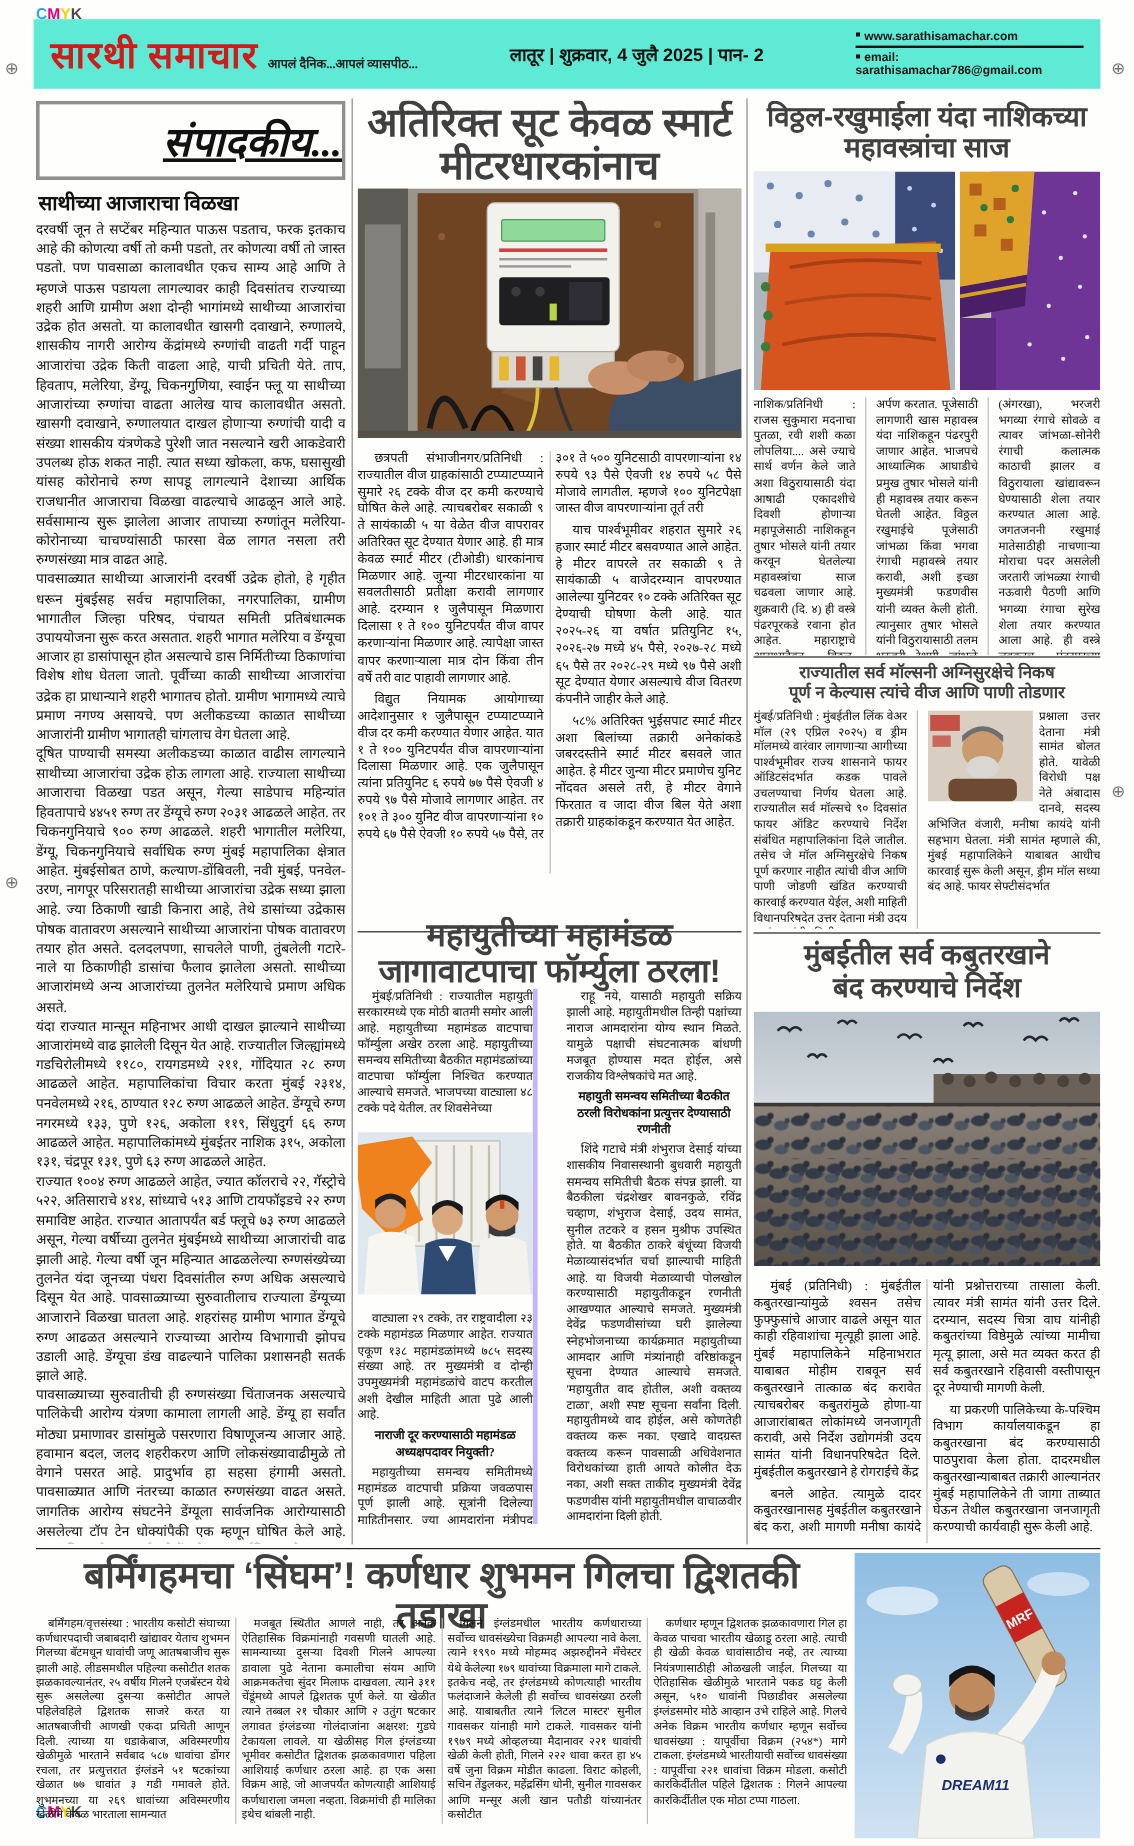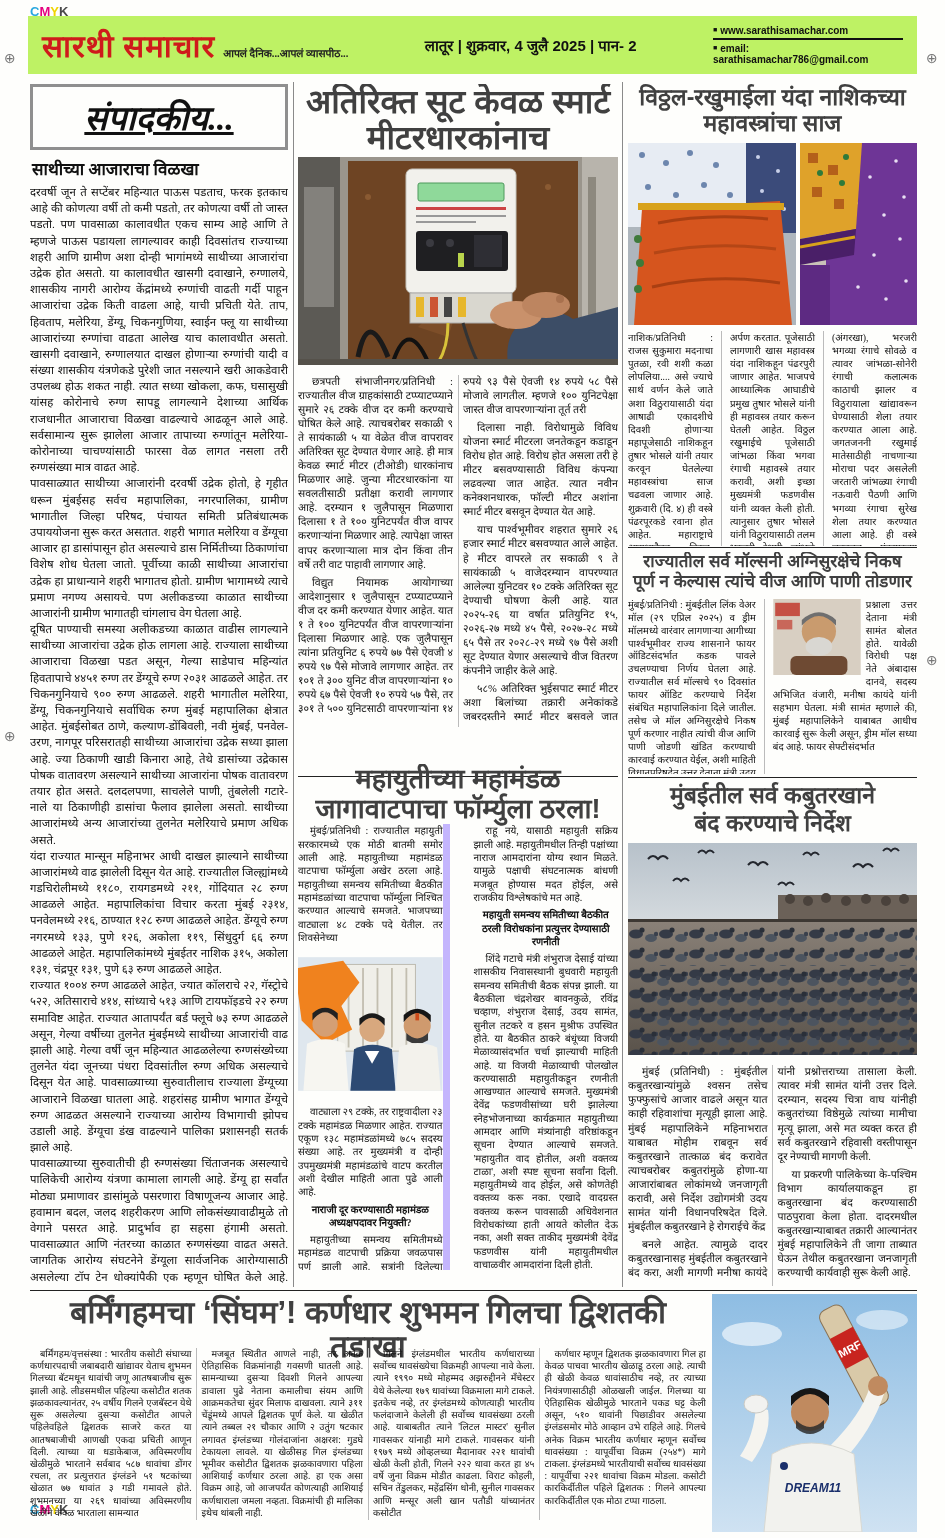--- a/index.html
+++ b/index.html
@@ -3,41 +3,41 @@
 <meta charset="utf-8">
 <style>
   html,body{margin:0;padding:0;background:#e9e9e9;}
   .page{position:relative;width:945px;height:1538px;background:#fefefc;overflow:hidden;
         font-family:"Liberation Serif", serif;color:#111;}
   .crop{position:absolute;color:#777;font-size:14px;font-family:"DejaVu Sans",sans-serif;}
   .cmyk{position:absolute;font-weight:bold;font-size:13px;font-family:"Liberation Sans",sans-serif;}
   .cmyk .c{color:#29a8df}.cmyk .m{color:#e5007e}.cmyk .y{color:#f0d400}.cmyk .k{color:#4a4a4a}
 
   
-  .masthead{position:absolute;left:28px;top:16px;width:889px;height:58px;background:#bef264;
+  .masthead{position:absolute;left:28px;top:16px;width:889px;height:58px;background:#5eead4;
             display:flex;align-items:center;padding:0 14px;box-sizing:border-box;}
   .mh-title{color:#cf1b1b;font-size:31px;font-weight:bold;letter-spacing:1px;white-space:nowrap;}
   .mh-tag{font-size:10.5px;font-weight:bold;color:#222;margin:16px 0 0 8px;white-space:nowrap;}
   .mh-date{flex:1;text-align:center;font-weight:bold;font-size:15px;font-family:"Liberation Sans",sans-serif;}
   .mh-contact{font-size:10px;font-weight:bold;font-family:"Liberation Sans",sans-serif;width:190px;}
   .mh-contact .line1{border-bottom:2px solid #111;padding-bottom:2px;margin-bottom:3px;}
   .sq{font-size:7px;vertical-align:2px;margin-right:3px;}
 
   .vrule{position:absolute;width:1px;background:#8a8a8a;}
   .hrule{position:absolute;height:1px;background:#222;}
 
   
   .body-text{font-size:10.6px;line-height:1.33;text-align:justify;}
   .body-text p{margin:0 0 4px 0;text-indent:14px;}
   .headline{font-family:"Liberation Sans",sans-serif;font-weight:bold;text-align:center;color:#404040;}
   .crosshead{font-weight:bold;text-align:center;text-indent:0 !important;}
 
   
   .editorial{position:absolute;left:30px;top:84px;width:258px;height:1202px;overflow:hidden;}
-  .ed-titlebox{border:3px solid #8f8f8f;height:60px;display:flex;align-items:center;justify-content:center;}
+  .ed-titlebox{border:3px solid #8f8f8f;height:60px;display:flex;align-items:center;justify-content:flex-end;}
   .ed-title{font-size:34px;font-weight:bold;font-style:italic;text-decoration:underline;}
   .ed-subhead{font-size:17px;font-weight:bold;margin:7px 0 4px 2px;}
   .ed-body{font-size:11.4px;line-height:1.42;text-align:justify;}
   .ed-body p{margin:0;text-indent:0;}
 
   
   .meter{position:absolute;left:298px;top:84px;width:320px;height:690px;overflow:hidden;}
   .meter .headline{font-size:33px;line-height:1.1;}
   .meter .subhead{font-size:17.5px;font-weight:bold;text-align:center;margin:4px 0 6px 0;font-family:"Liberation Sans",sans-serif;}
   .meter-photo{width:320px;height:208px;}
@@ -46,33 +46,33 @@
   
   .vitthal{position:absolute;left:628px;top:84px;width:289px;height:462px;overflow:hidden;}
   .vitthal .headline{font-size:23px;line-height:1.15;}
   .vit-photos{display:flex;gap:4px;margin:6px 0 6px 0;}
   .vit-cols{display:flex;gap:8px;}
   .vit-col{flex:1;font-size:9.8px;line-height:1.34;text-align:justify;}
   .vit-col + .vit-col{border-left:1px solid #bbb;padding-left:8px;}
 
   
   .mall{position:absolute;left:628px;top:552px;width:289px;height:222px;overflow:hidden;}
-  .mall .headline{font-size:17px;line-height:1.2;text-align:center;}
+  .mall .headline{font-size:14px;line-height:1.2;text-align:center;}
   .mall-body{display:flex;gap:8px;margin-top:6px;}
   .mall-c1{width:47%;font-size:9.8px;line-height:1.32;text-align:justify;}
   .mall-c2{width:53%;font-size:9.8px;line-height:1.32;text-align:justify;border-left:1px solid #bbb;padding-left:8px;}
   .minister-photo{float:left;width:88px;height:76px;margin:0 5px 2px 0;}
 
   
   .mahayuti{position:absolute;left:298px;top:764px;width:320px;height:506px;overflow:hidden;}
   .mahayuti .headline{font-size:27px;line-height:1.12;}
   .mahayuti .subhead{font-size:16.5px;font-weight:bold;text-align:center;margin:4px 0 5px 0;font-family:"Liberation Sans",sans-serif;}
   .mh-cols{display:flex;}
   .mh-col{flex:1;font-size:10px;line-height:1.33;text-align:justify;}
-  .mh-col + .mh-col{border-left:7px solid #c4b5fd;padding-left:24px;}
+  .mh-col + .mh-col{border-left:4px solid #c4b5fd;padding-left:24px;}
   .mh-col p{margin:0 0 4px 0;text-indent:12px;}
   .pol-photo{width:100%;height:148px;margin:2px 0 4px 0;}
 
   
   .pigeon{position:absolute;left:628px;top:782px;width:289px;height:504px;overflow:hidden;}
   .pigeon .headline{font-size:23px;line-height:1.2;}
   .pigeon-photo{width:289px;height:212px;margin:6px 0 6px 0;}
   .pigeon .cols{column-count:2;column-gap:10px;column-rule:1px solid #bbb;height:226px;}
 
   
@@ -161,21 +161,20 @@
       <path d="M165 166 Q172 190 180 206" stroke="#333" stroke-width="3" fill="none"></path>
       <path d="M320 208 L210 208 Q205 170 235 160 Q260 150 275 162 L320 150 Z" fill="#3c4d66"></path>
       <ellipse cx="218" cy="158" rx="26" ry="14" fill="#c9916b"></ellipse>
       <ellipse cx="248" cy="148" rx="24" ry="13" fill="#bd8560"></ellipse>
       <circle cx="262" cy="142" r="4" fill="#a8714e"></circle>
       <rect x="0" y="202" width="320" height="6" fill="#55514a"></rect>
     </svg>
     <div class="cols body-text">
       <p>छत्रपती संभाजीनगर/प्रतिनिधी : राज्यातील वीज ग्राहकांसाठी टप्प्याटप्प्याने सुमारे २६ टक्के वीज दर कमी करण्याचे घोषित केले आहे. त्याचबरोबर सकाळी ९ ते सायंकाळी ५ या वेळेत वीज वापरावर अतिरिक्त सूट देण्यात येणार आहे. ही मात्र केवळ स्मार्ट मीटर (टीओडी) धारकांनाच मिळणार आहे. जुन्या मीटरधारकांना या सवलतीसाठी प्रतीक्षा करावी लागणार आहे. दरम्यान १ जुलैपासून मिळणारा दिलासा १ ते १०० युनिटपर्यंत वीज वापर करणाऱ्यांना मिळणार आहे. त्यापेक्षा जास्त वापर करणाऱ्याला मात्र दोन किंवा तीन वर्षे तरी वाट पाहावी लागणार आहे.</p>
       <p>विद्युत नियामक आयोगाच्या आदेशानुसार १ जुलैपासून टप्प्याटप्प्याने वीज दर कमी करण्यात येणार आहेत. यात १ ते १०० युनिटपर्यंत वीज वापरणाऱ्यांना दिलासा मिळणार आहे. एक जुलैपासून त्यांना प्रतियुनिट ६ रुपये ७७ पैसे ऐवजी ४ रुपये ९७ पैसे मोजावे लागणार आहेत. तर १०१ ते ३०० युनिट वीज वापरणाऱ्यांना १० रुपये ६७ पैसे ऐवजी १० रुपये ५७ पैसे, तर ३०१ ते ५०० युनिटसाठी वापरणाऱ्यांना १४ रुपये ९३ पैसे ऐवजी १४ रुपये ५८ पैसे मोजावे लागतील. म्हणजे १०० युनिटपेक्षा जास्त वीज वापरणाऱ्यांना तूर्त तरी</p>
-      <p>दिलासा नाही. विरोधामुळे विविध योजना स्मार्ट मीटरला जनतेकडून कडाडून विरोध होत आहे. विरोध होत असला तरी हे मीटर बसवण्यासाठी विविध कंपन्या लढवल्या जात आहेत. त्यात नवीन कनेक्शनधारक, फॉल्टी मीटर अशांना स्मार्ट मीटर बसवून देण्यात येत आहे.</p>
       <p>याच पार्श्वभूमीवर शहरात सुमारे २६ हजार स्मार्ट मीटर बसवण्यात आले आहेत. हे मीटर वापरले तर सकाळी ९ ते सायंकाळी ५ वाजेदरम्यान वापरण्यात आलेल्या युनिटवर १० टक्के अतिरिक्त सूट देण्याची घोषणा केली आहे. यात २०२५-२६ या वर्षात प्रतियुनिट १५, २०२६-२७ मध्ये ४५ पैसे, २०२७-२८ मध्ये ६५ पैसे तर २०२८-२९ मध्ये ९७ पैसे अशी सूट देण्यात येणार असल्याचे वीज वितरण कंपनीने जाहीर केले आहे.</p>
       <p>५८% अतिरिक्त भुईसपाट स्मार्ट मीटर अशा बिलांच्या तक्रारी अनेकांकडे जबरदस्तीने स्मार्ट मीटर बसवले जात आहेत. हे मीटर जुन्या मीटर प्रमाणेच युनिट नोंदवत असले तरी, हे मीटर वेगाने फिरतात व जादा वीज बिल येते अशा तक्रारी ग्राहकांकडून करण्यात येत आहेत.</p>
     </div>
   </div>
 
   <div class="vitthal">
     <div class="headline">विठ्ठल-रखुमाईला यंदा नाशिकच्या महावस्त्रांचा साज</div>
     <div class="vit-photos">
       <svg width="168" height="182" viewBox="0 0 168 182">
         <rect width="168" height="182" fill="#aeb6bd"></rect>

